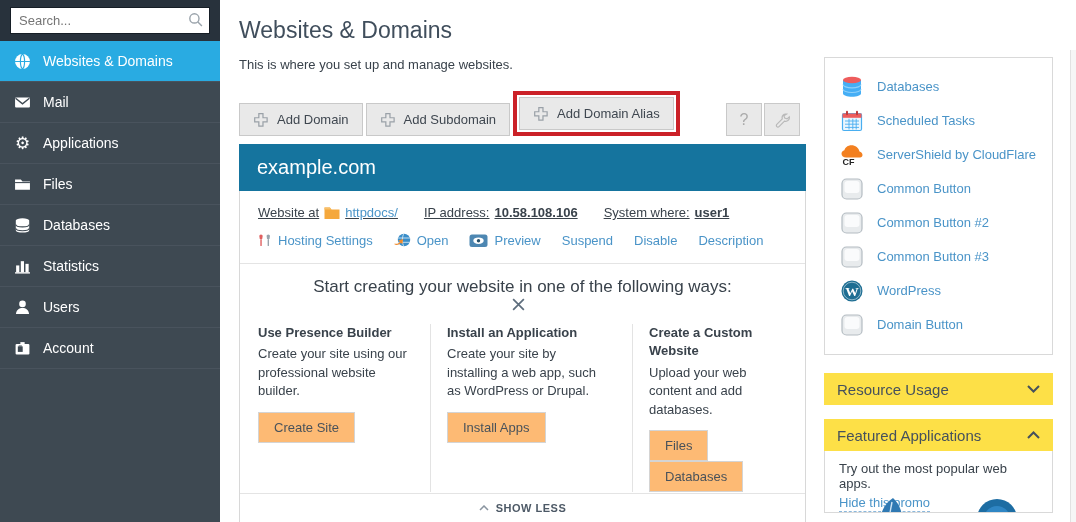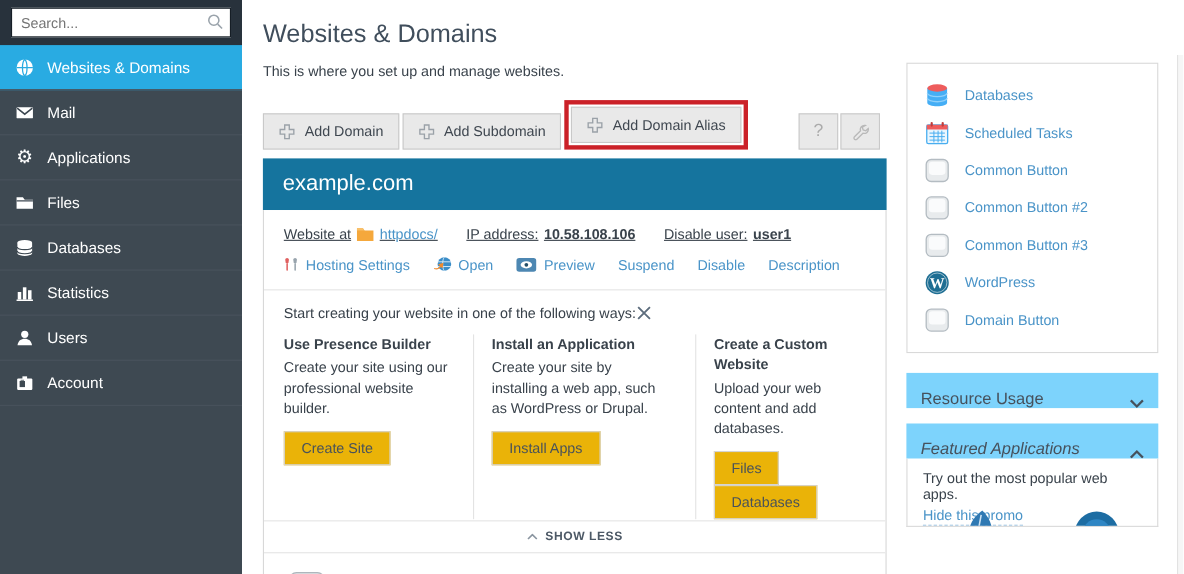--- a/index.html
+++ b/index.html
@@ -42,52 +42,52 @@
   .info-row b { color:#39424b; }
   .info-row .gap { width:26px; flex:none; }
   .info-row .s { width:5px; flex:none; }
   a { color:#4a94c8; text-decoration:none; cursor:pointer; }
   .links-row { display:flex; align-items:center; gap:21px; margin:12px 18px 4px; font-size:13px; }
   .links-row a { display:inline-flex; align-items:center; gap:6px; }
   .hr { border-top:1px solid #e4e4e4; }
   .hr.top { margin-top:15px; }
 
   .start-sec { padding:9px 18px 1px; }
-  .start-head { display:flex; align-items:center; font-size:13px; color:#39424b; padding:4px 0 2px; }
+  .start-head { display:flex; align-items:center; font-size:17px; color:#39424b; padding:4px 0 2px;flex-direction:column; }
   .close-x { width:15px; height:15px; cursor:pointer; margin-right:8px; }
   .cols { display:grid; grid-template-columns:172px 202px 1fr; margin-top:10px; }
   .col { font-size:13px; color:#39424b; }
   .col h4 { font-size:13px; font-weight:700; margin-bottom:3px; line-height:1.42; }
   .col p { line-height:1.42; margin-bottom:11px; }
   .c1 { padding-right:18px; }
   .c2, .c3 { border-left:1px solid #e3e3e3; padding-left:16px; }
   .c2 p { max-width:150px; }
   .c3 h4, .c3 p { max-width:160px; }
-  .gbtn { display:inline-block; background:#eab308; border:1px solid #d4d4d4; color:#49525a; font-size:13px;
+  .gbtn { display:inline-block; background:#fdba74; border:1px solid #d4d4d4; color:#49525a; font-size:13px;
     font-family:"Liberation Sans",sans-serif; padding:7px 15px; margin-right:8px; cursor:pointer;text-align:right; }
 
   .show-less { display:flex; align-items:center; justify-content:center; gap:7px; height:28px;
     font-size:11px; font-weight:700; color:#4d5966; letter-spacing:.5px; cursor:pointer; }
   .features { display:flex; padding:16px 0 0 22px; font-size:13px; line-height:1.4; }
   .feature { display:flex; gap:10px; align-items:flex-start; }
   .f1 { width:163px; }
   .f2 { width:168px; }
   .f1 .ico, .f2 .ico, .f3 .ico { flex:none; }
   .ftxt a { display:block; max-width:118px; }
 
   
   .rightcol { position:absolute; left:824px; top:57px; width:229px; }
   .tools-box { border:1px solid #d9d9d9; background:#fff; padding:12px 8px 12px 15px; }
   .tool { display:flex; align-items:center; gap:13px; padding:5px 0; font-size:13px; cursor:pointer; }
   .tool .tico { width:24px; height:24px; flex:none; }
   .tool a { line-height:1.3; }
-  .accordion { height:32px; background:#7dd3fc; display:flex; align-items:flex-end; justify-content:space-between;
+  .accordion { height:32px; background:#fde047; display:flex; align-items:center; justify-content:space-between;
     padding:0 13px; font-size:15px; color:#46515c; cursor:pointer; }
   .acc-ru { margin-top:18px; }
-  .acc-fa { margin-top:14px;font-style:italic; }
+  .acc-fa { margin-top:14px; }
   .featured-body { border:1px solid #d9d9d9; border-top:none; background:#fff; height:62px;
     padding:10px 14px 0; font-size:13px; color:#39424b; position:relative; overflow:hidden; }
   .hide-promo { display:inline-block; margin-top:4px; border-bottom:1px dashed #8bb8dc; padding-bottom:1px; }
   .plogo { position:absolute; top:45px; }
   .plogo.l1 { left:44px; }
   .plogo.l2 { left:150px; }
 
   .scroll-strip { position:absolute; left:1070px; top:50px; width:6px; height:472px;
     background:#f6f6f6; border-left:1px solid #e2e2e2; }
 </style>
@@ -234,21 +234,21 @@
             <path d="M.5 1.5h5.4l1.6 2h8v9.5H.5z" fill="#f5a83c"></path>
             <path d="M.5 1.5h5.4l1.6 2H.5z" fill="#f8c06a"></path>
           </svg>
           <span class="s"></span>
           <a>httpdocs/</a>
           <span class="gap"></span>
           <span>IP address:</span>
           <span class="s"></span>
           <b>10.58.108.106</b>
           <span class="gap"></span>
-          <span>Disable user:</span>
+          <span>System where:</span>
           <span class="s"></span>
           <b>user1</b>
         </div>
 
         <div class="links-row">
           <a>
             <svg width="14" height="15" viewBox="0 0 15 15">
               <path d="M3.2 1c1 0 1.8.8 1.8 1.8l-.5 3.1H1.9l-.5-3.1C1.4 1.8 2.2 1 3.2 1z" fill="#e06060"></path>
               <rect x="2.5" y="5.9" width="1.5" height="7.6" rx=".7" fill="#e06060"></rect>
               <path d="M11 1c1 0 1.8.8 1.8 1.8l-.5 3.1H9.7l-.5-3.1C9.2 1.8 10 1 11 1z" fill="#98a4ad"></path>
@@ -370,20 +370,27 @@
         <svg class="tico" viewBox="0 0 24 24">
           <rect x="2.5" y="4.5" width="19" height="17" rx="1.5" fill="#eaf6fe" stroke="#49aef0" stroke-width="1.2"></rect>
           <path d="M2.5 4.5h19v4.3h-19z" fill="#ee5c5c"></path>
           <rect x="6" y="1.8" width="2" height="4.4" rx="1" fill="#c23b3b"></rect>
           <rect x="16" y="1.8" width="2" height="4.4" rx="1" fill="#c23b3b"></rect>
           <path d="M5 12h14M5 15.2h14M5 18.4h14M9 9.8v10.7M12.8 9.8v10.7M16.2 9.8v10.7" stroke="#49aef0" stroke-width=".9"></path>
         </svg>
         <a>Scheduled Tasks</a>
       </div>
 
+      <div class="tool">
+        <svg class="tico" viewBox="0 0 24 24">
+          <path d="M6.2 14.5c-2.7 0-4.7-1.6-4.7-3.7 0-1.7 1.2-3.1 2.9-3.5C5 4.5 7.9 2.3 11.4 2.3c4 0 7.4 2.7 8.1 6.3 1.7.4 3 1.8 3 3.4 0 1.4-1 2.5-2.4 2.5z" fill="#f38020"></path>
+          <text x="2.5" y="21.5" font-size="9" font-weight="bold" fill="#222" font-family="Liberation Sans, sans-serif">CF</text>
+        </svg>
+        <a>ServerShield by CloudFlare</a>
+      </div>
 
       <div class="tool">
         <svg class="tico" viewBox="0 0 24 24">
           <rect x="2" y="2" width="20" height="20" rx="4.5" fill="#e8ebed" stroke="#b4bcc2" stroke-width="1.2"></rect>
           <rect x="4.5" y="4" width="15" height="12" rx="3" fill="#fafbfc"></rect>
         </svg>
         <a>Common Button</a>
       </div>
 
       <div class="tool">

